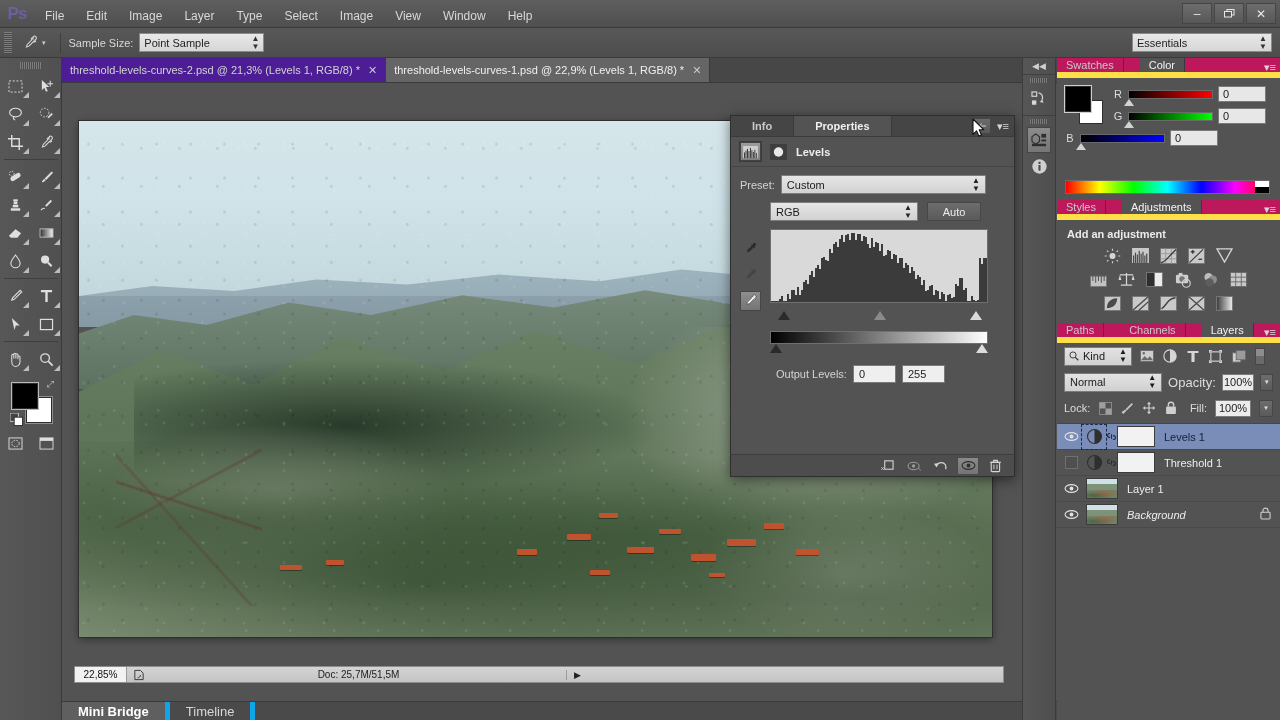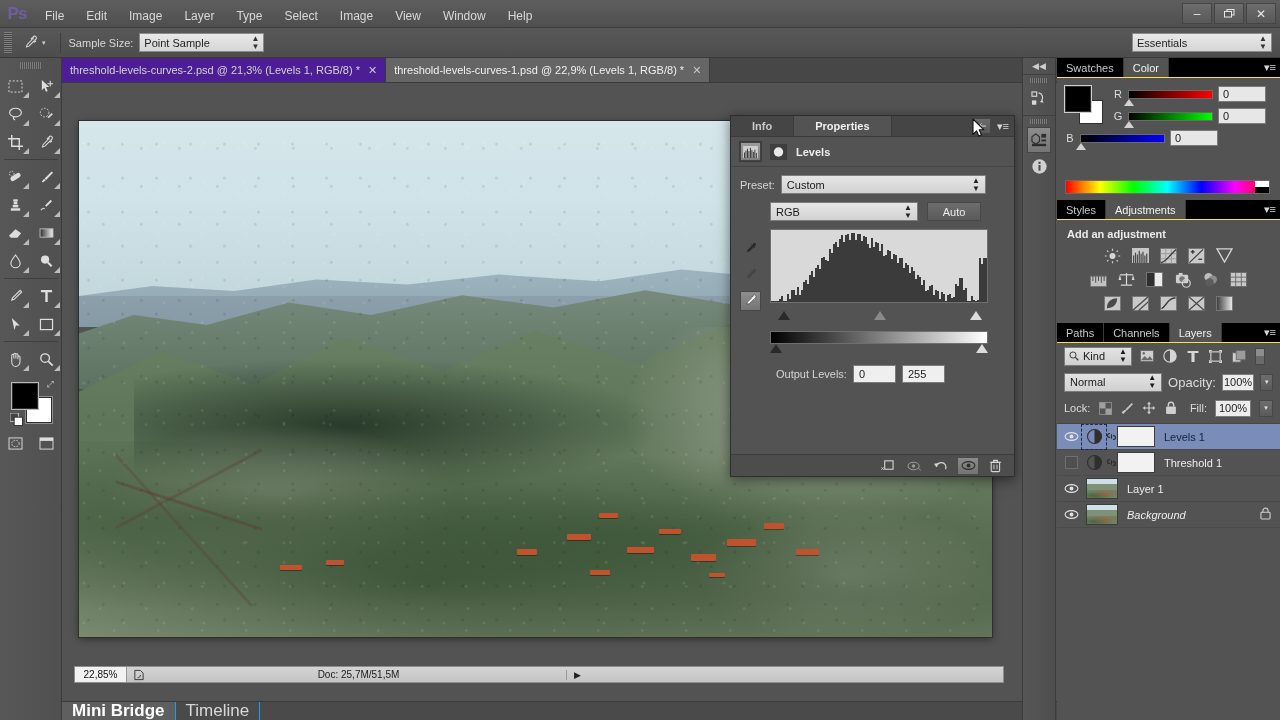--- a/index.html
+++ b/index.html
@@ -212,22 +212,22 @@
   .sb-icon{ width:24px; display:flex; align-items:center; justify-content:center; }
   .sb-doc{ flex:1; text-align:center; color:#1c1c1c; }
   .sb-arrow{ width:22px; text-align:center; font-size:9px; color:#222; border-left:1px solid #9a9a9a;}
   .sb-rest{ flex:1; }
 
   .bottom-tabs{
     position:absolute; left:62px; bottom:0; width:1018px; height:19px;
     background:#4a4a4a; border-top:1px solid #3a3a3a; display:flex; align-items:center;
   }
   .bt{
-    height:18px; display:flex; align-items:center; padding:0 10px;
-    font-size:17px; color:#d8d8d8; border-right:1px solid #0ea5e9;
+    height:18px; display:flex; align-items:center; padding:0 16px;
+    font-size:13px; color:#d8d8d8; border-right:5px solid #0ea5e9;
   }
   .bt.active{ background:#5f5f5f; color:#fff; font-weight:bold; }
 
   
   .props{
     position:absolute; left:730px; top:115px; width:285px; height:362px;
     background:#535353; border:1px solid #2f2f2f;
     box-shadow:0 3px 12px rgba(0,0,0,.5);
   }
   .props-tabs{
@@ -325,21 +325,21 @@
   .ds-collapse{ height:16px; display:flex; align-items:center; justify-content:center; color:#cfcfcf; font-size:9px;}
   .ds-group{ border-top:1px solid #404040; padding-bottom:3px;}
   .ds-grip{ height:11px; display:flex; align-items:center; justify-content:center;}
   .ds-grip i{ display:block; width:18px;height:5px; background:repeating-linear-gradient(to right,#7b7b7b 0 1px,#4b4b4b 1px 2px);}
   .ds-item{ height:26px; display:flex; align-items:center; justify-content:center; color:#d8d8d8;}
   .ds-item.sel{ background:linear-gradient(#8c8c8c,#767676); border:1px solid #454545; margin:0 4px;}
 
   
   .rightcol{ position:absolute; left:1057px; top:58px; width:223px; height:662px; background:#535353; }
   .panel-tabs{
-    height:20px; background:#000000; display:flex; border-bottom:1px solid #fde047; position:relative;
+    height:20px; background:#be185d; display:flex; border-bottom:6px solid #fde047; position:relative;gap:16px;
   }
   .ptb{ display:flex;align-items:center;padding:0 9px;font-size:11px;color:#c8c8c8;border-right:1px solid #3a3a3a;}
   .ptb.active{ background:#535353; color:#f2f2f2;}
   .panel-menu{ position:absolute; right:4px; top:3px; font-size:11px; color:#d6d6d6;}
 
   
   .colorpanel{ height:122px; background:#535353; position:relative; padding:8px; }
   .color-sw{ position:relative; width:40px;height:38px; float:left; margin-right:8px;}
   .cs-back{ position:absolute; left:14px; top:14px; width:24px;height:24px; background:#fff; border:1px solid #2f2f2f;}
   .cs-fore{ position:absolute; left:0; top:0; width:26px;height:26px; background:#000; border:1px solid #2f2f2f; outline:1px solid #cfcfcf;}

